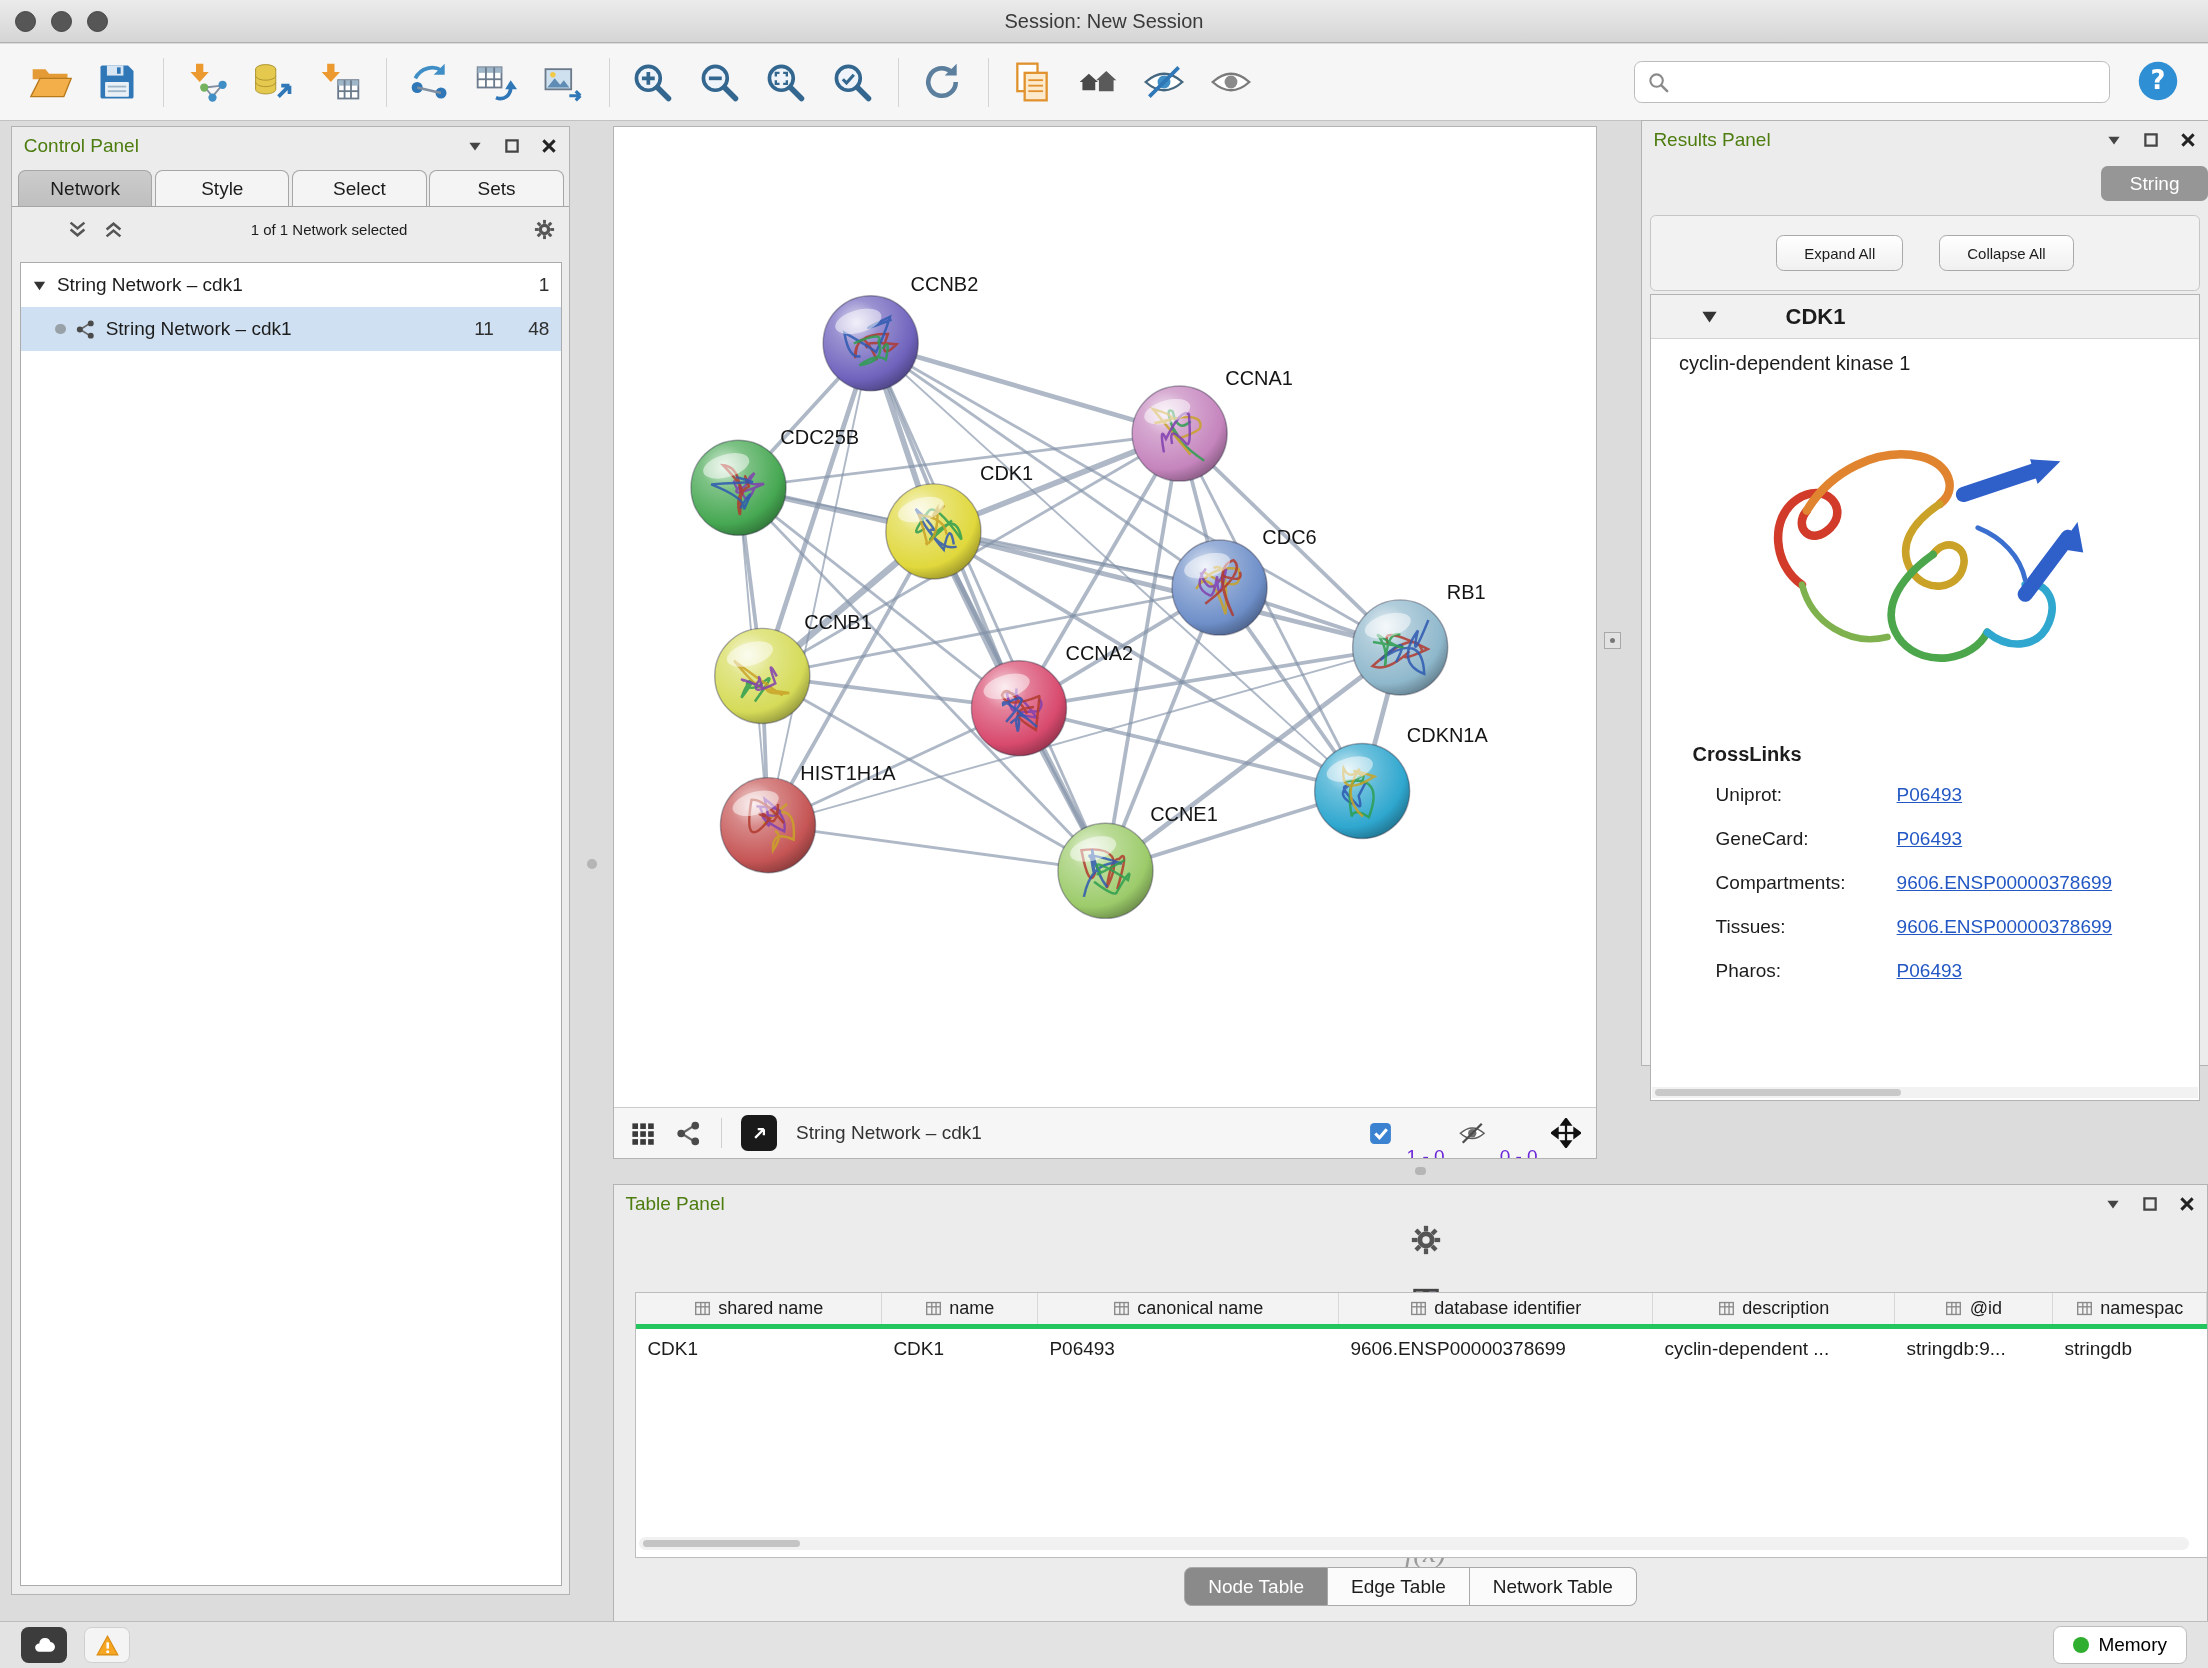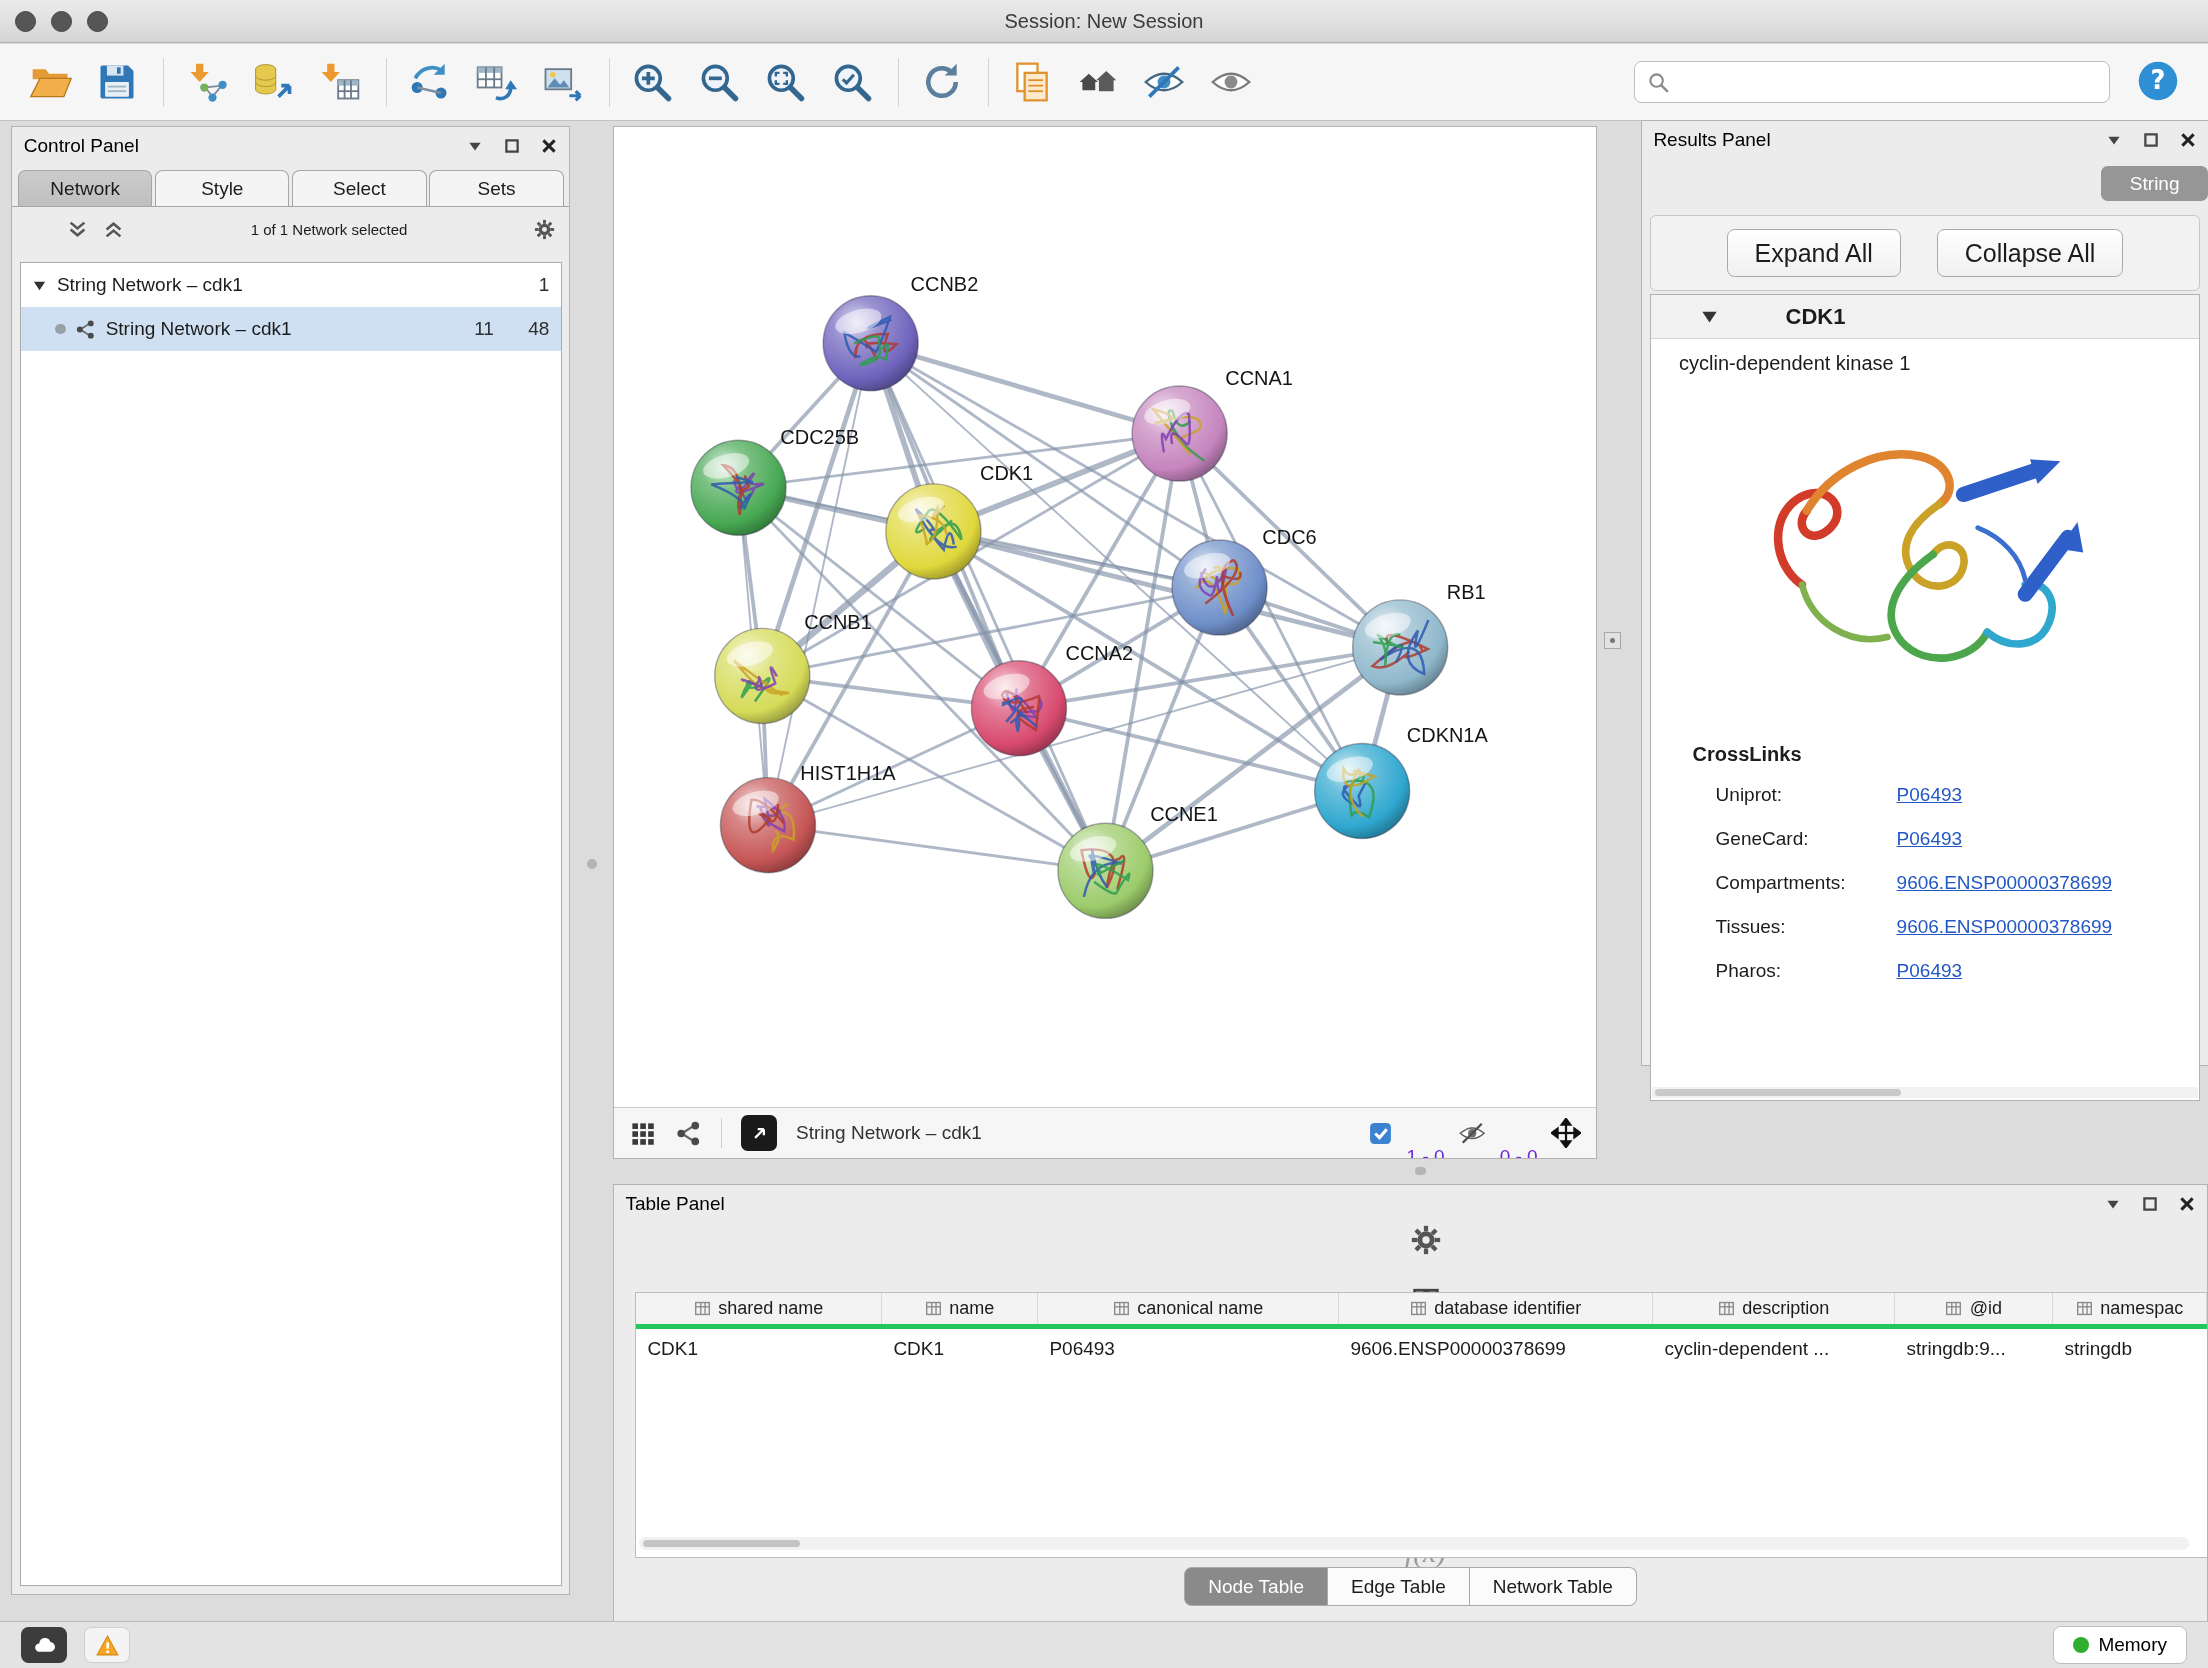--- a/index.html
+++ b/index.html
@@ -20,21 +20,21 @@
   .sep{width:1px;height:49px;background:#d4d4d4;margin:0 15px 0 7.6px;}
   .spacer{flex:1;}
   .search{width:476px;height:42px;background:#fff;border:1px solid #bcbcbc;border-radius:7.6px;display:flex;align-items:center;padding:0 11.4px;margin-right:25px;}
   .search svg{width:23px;height:23px;margin-right:7.6px;flex:none;}
   .search input{border:none;outline:none;flex:1;font-size:19px;font-family:inherit;background:transparent;color:#333;}
   .helpbtn{width:46px;height:46px;border:none;background:transparent;margin-right:3.8px;}
   .helpbtn svg{width:44px;height:44px;}
 
   
   .panel{position:absolute;background:#ececec;border:1px solid #b3b3b3;}
-  .phead{height:38px;display:flex;align-items:center;padding:0 11.4px;font-size:19px;color:#000000;}
+  .phead{height:38px;display:flex;align-items:center;padding:0 11.4px;font-size:19px;color:#4d7c0f;}
   .ph-icons{margin-left:auto;display:flex;gap:19px;align-items:center;}
   .ph-icons svg{width:18px;height:18px;display:block;}
 
   
   .control-panel{left:11.4px;top:126px;width:559px;height:1469px;}
   .cp-tabs{display:flex;align-items:flex-end;height:42px;padding:0 5.7px;gap:2.9px;border-bottom:1px solid #a6a6a6;}
   .tab{flex:1;height:36px;border:1px solid #a6a6a6;border-bottom:none;border-radius:7.6px 7.6px 0 0;background:#f4f4f4;font-size:19px;display:flex;align-items:center;justify-content:center;font-family:inherit;color:#1c1c1c;}
   .tab.sel{background:linear-gradient(#cccccc,#bfbfbf);}
   .cp-selrow{height:44px;display:flex;align-items:center;padding:0 13.3px;font-size:15px;gap:13.3px;margin-left:40px;}
   .cp-selrow .txt{flex:1;text-align:center;}
@@ -56,21 +56,21 @@
   .extbtn{width:36px;height:36px;background:#1a1a1a;border-radius:6.7px;display:flex;align-items:center;justify-content:center;border:none;}
   .extbtn svg{width:21px;height:21px;}
   .cnt{color:#6d28d9;margin-top:48px;}
   .net-bottom .right{margin-left:auto;display:flex;align-items:center;gap:13.3px;}
 
   
   .results-panel{left:1641px;top:120px;width:568px;height:946px;}
   .rp-tabrow{display:flex;justify-content:flex-end;margin-top:7px;}
   .rp-tab{background:#969696;color:#fff;font-size:19px;padding:6.7px 28.5px;border-radius:6.7px;border:none;font-family:inherit;}
   .rp-btnbox{position:absolute;left:7.6px;right:7.6px;top:94px;height:76px;border:1px solid #c6c6c6;border-radius:5.7px;background:#f2f2f2;display:flex;align-items:center;justify-content:center;gap:36px;}
-  .btn{background:linear-gradient(#ffffff,#f0f0f0);border:1px solid #a9a9a9;border-radius:7.6px;font-size:25px;padding:8.6px 27px;font-family:inherit;color:#1c1c1c;}
+  .btn{background:linear-gradient(#ffffff,#f0f0f0);border:1px solid #a9a9a9;border-radius:7.6px;font-size:15px;padding:8.6px 27px;font-family:inherit;color:#1c1c1c;}
   .rp-content{position:absolute;left:7.6px;right:7.6px;top:173px;height:807px;background:#fff;border:1px solid #b3b3b3;overflow:hidden;}
   .rp-sechead{height:44px;background:#f1f1f1;border-bottom:1px solid #d4d4d4;display:flex;align-items:center;padding-left:49px;}
   .rp-sechead svg{width:19px;height:19px;}
   .rp-name{font-size:22px;font-weight:bold;margin-left:67px;}
   .rp-desc{padding:13.3px 0 0 28.5px;font-size:20px;}
   .rp-protein{display:block;margin:28.5px auto 0 auto;}
   .rp-cross-title{font-size:20px;font-weight:bold;padding:25px 0 7.6px 42px;}
   .rp-row{display:flex;align-items:center;height:44px;padding-left:65px;font-size:19px;}
   .rp-row .lbl{width:181px;flex:none;}
   .rp-link{color:#2257c4;text-decoration:underline;cursor:pointer;}

